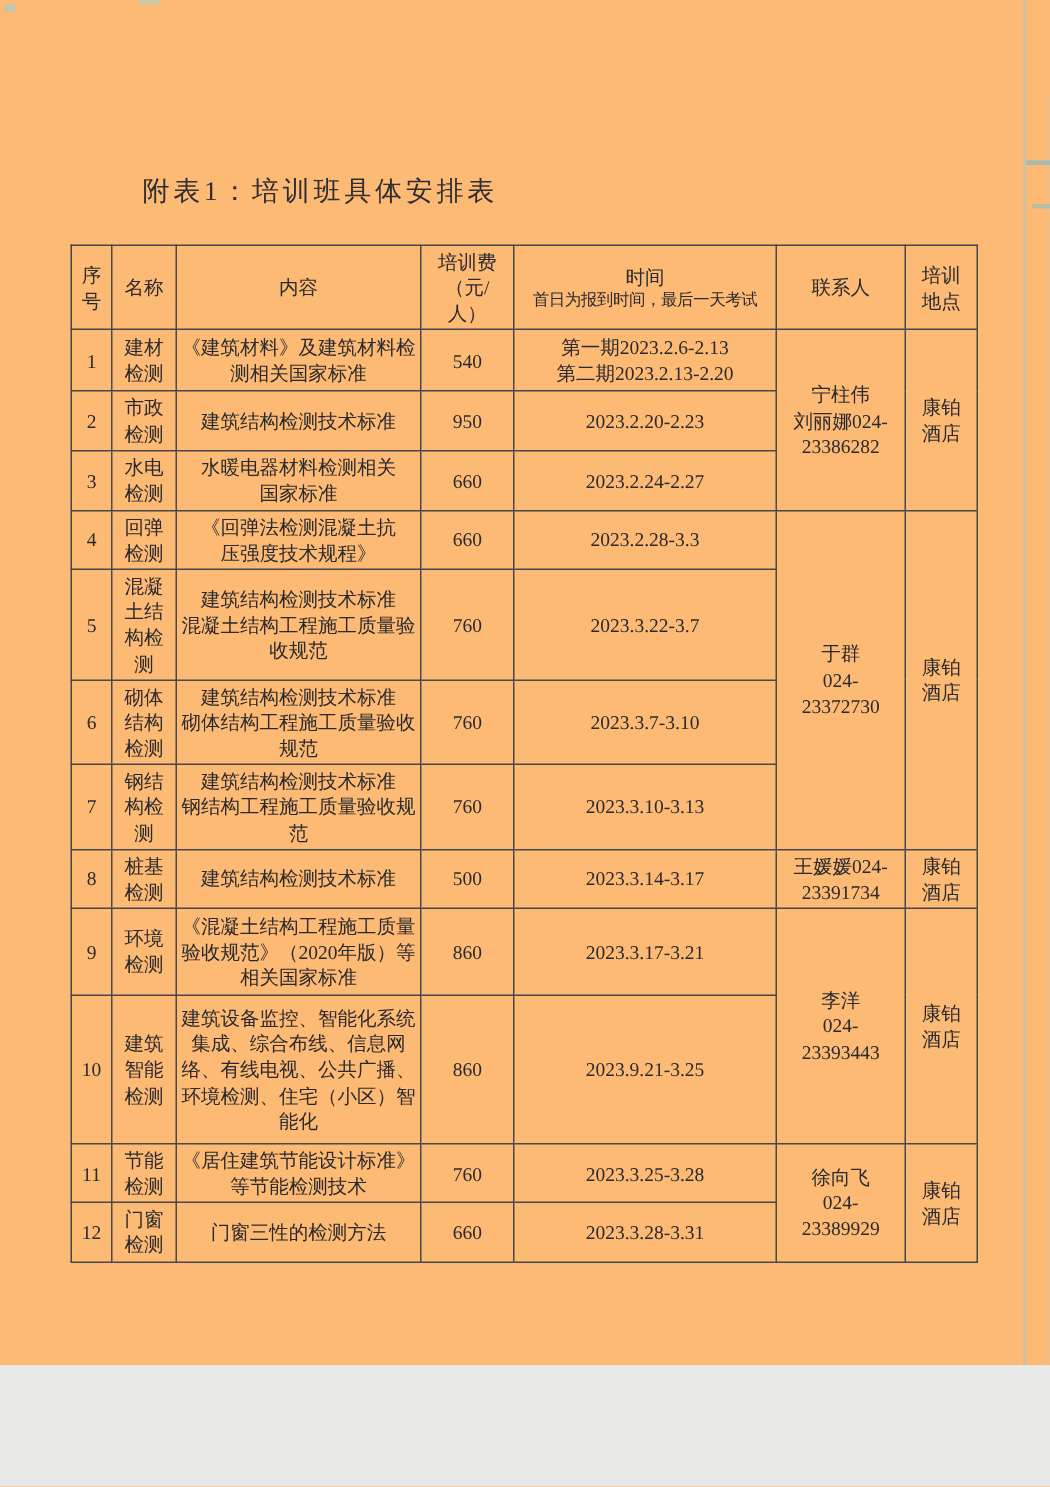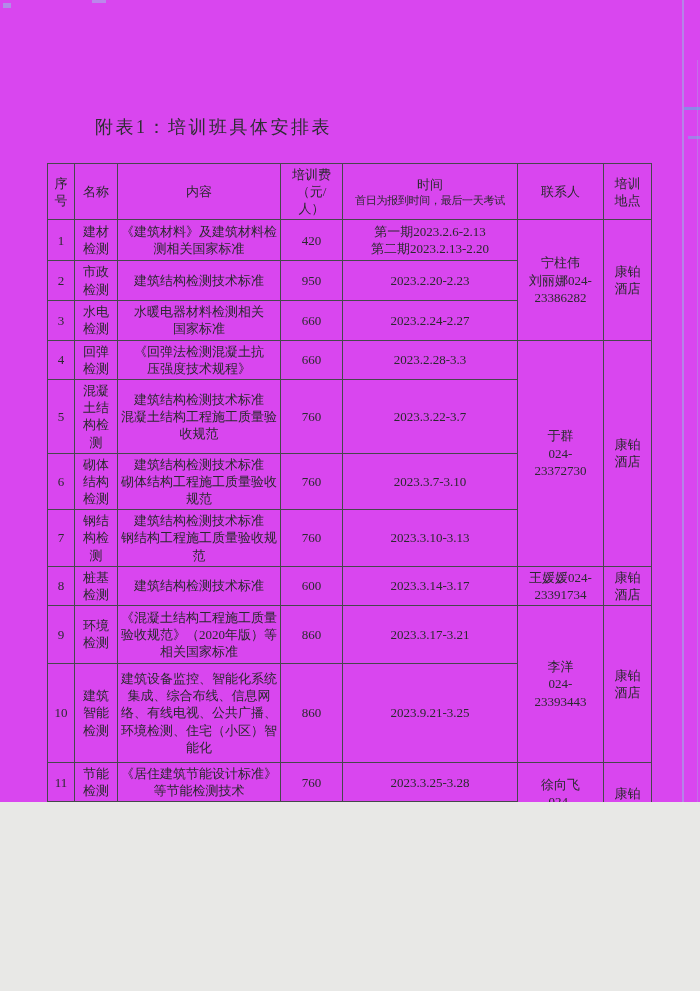--- a/index.html
+++ b/index.html
@@ -2,23 +2,23 @@
 <html><head>
 <meta charset="utf-8">
 <style>
   html,body{margin:0;padding:0;}
   body{
     background:#e8e8e6;
     font-family:"Liberation Serif","DejaVu Serif",serif;
   }
   .page{
     position:relative;
-    width:700px;height:802px;
+    width:700px;height:910px;
     margin:0 auto;
-    background:#d946ef;
+    background:#fdba74;
     color:#2a2a2e;
     overflow:hidden;
   }
   .doc-title{
     position:absolute;
     left:95px;top:115px;
     font-size:18px;
     letter-spacing:2.5px;
     color:#2e2e33;
     white-space:nowrap;
@@ -105,21 +105,21 @@
       <th>联系人</th>
       <th>培训
 地点</th>
     </tr>
 
     <tr style="height:41px">
       <td>1</td>
       <td>建材
 检测</td>
       <td>《建筑材料》及建筑材料检测相关国家标准</td>
-      <td>420</td>
+      <td>540</td>
       <td>第一期2023.2.6-2.13
 第二期2023.2.13-2.20</td>
       <td class="contact" rowspan="3">宁柱伟
 刘丽娜024-
 23386282</td>
       <td class="location" rowspan="3">康铂
 酒店</td>
     </tr>
     <tr style="height:38px">
       <td>2</td>
@@ -183,21 +183,21 @@
 钢结构工程施工质量验收规范</td>
       <td>760</td>
       <td>2023.3.10-3.13</td>
     </tr>
 
     <tr style="height:38px">
       <td>8</td>
       <td>桩基
 检测</td>
       <td>建筑结构检测技术标准</td>
-      <td>600</td>
+      <td>500</td>
       <td>2023.3.14-3.17</td>
       <td class="contact">王媛媛024-
 23391734</td>
       <td class="location">康铂
 酒店</td>
     </tr>
 
     <tr style="height:58px">
       <td>9</td>
       <td>环境

